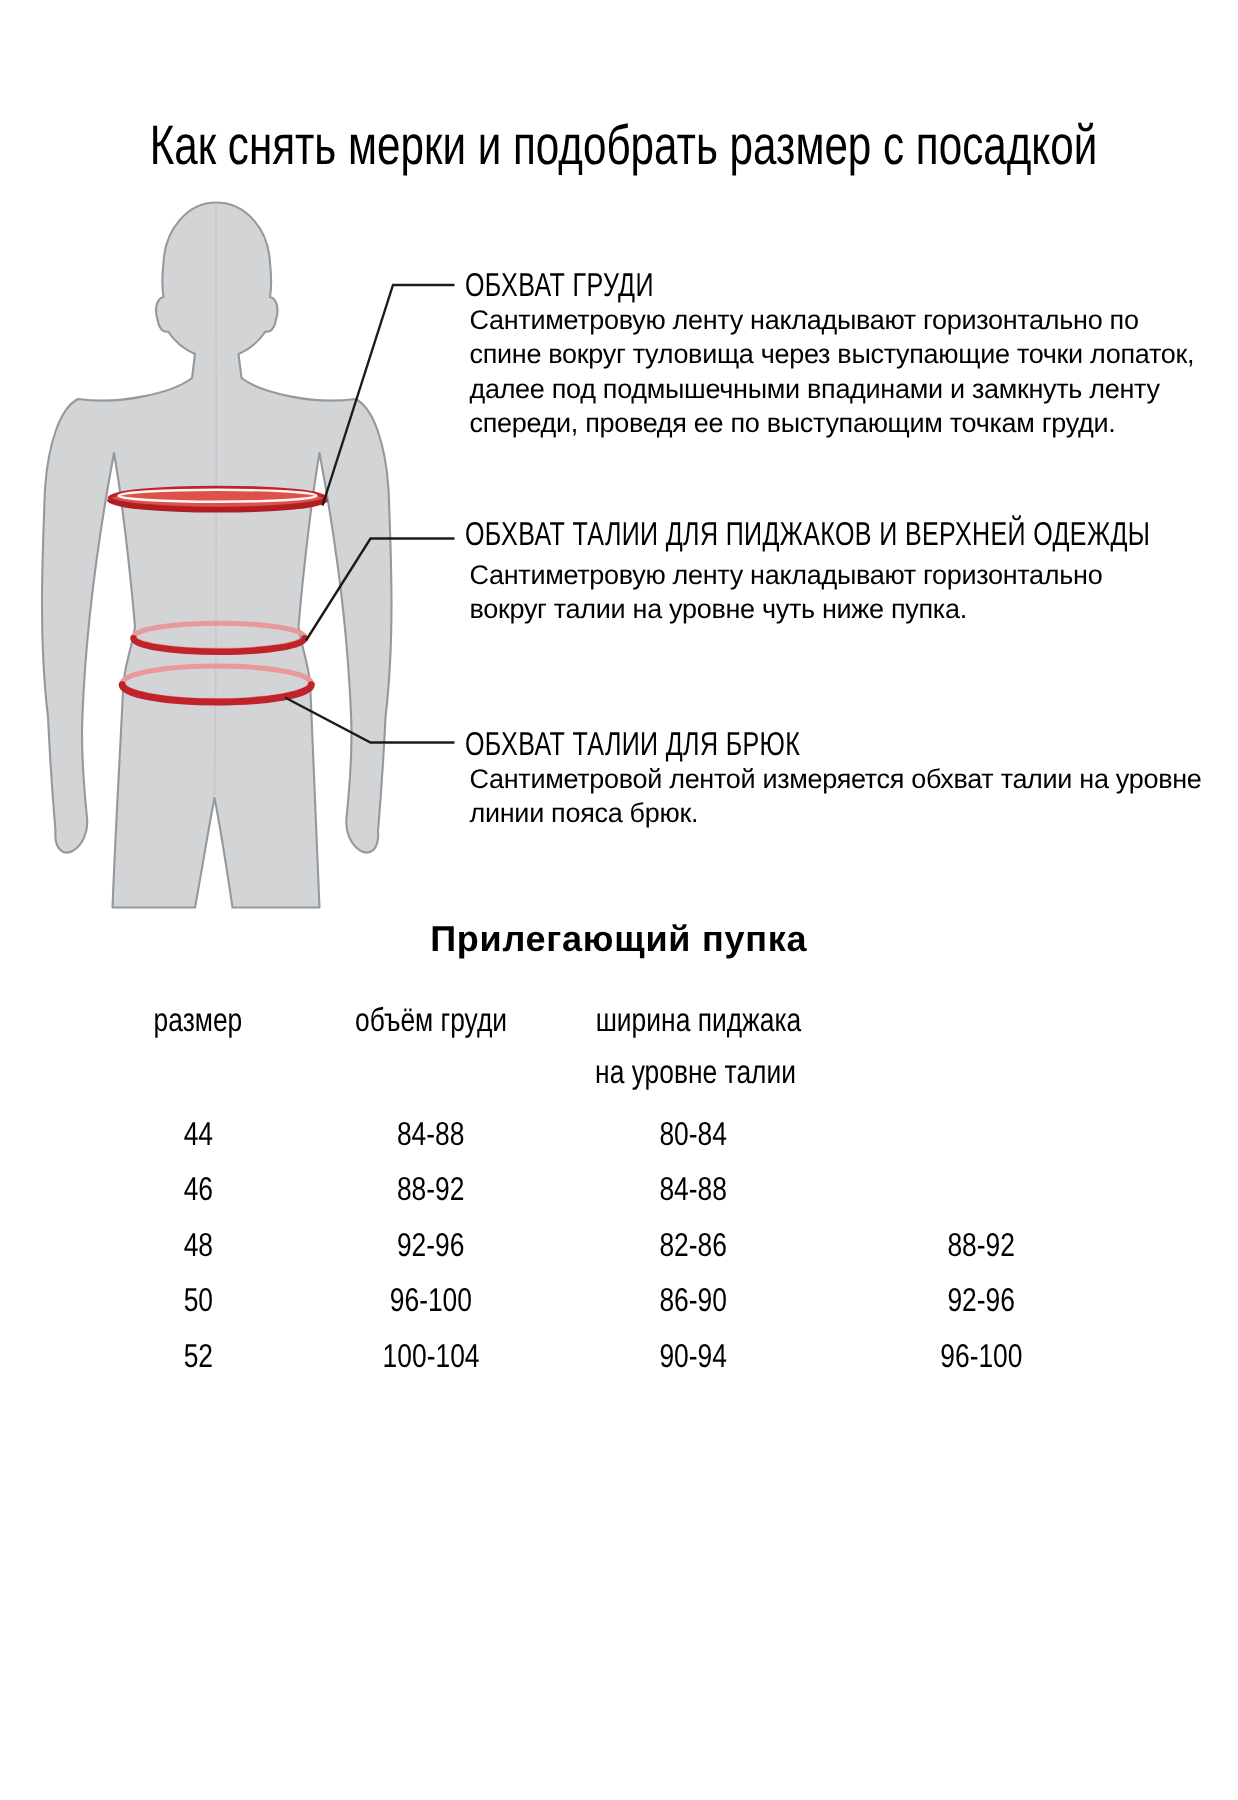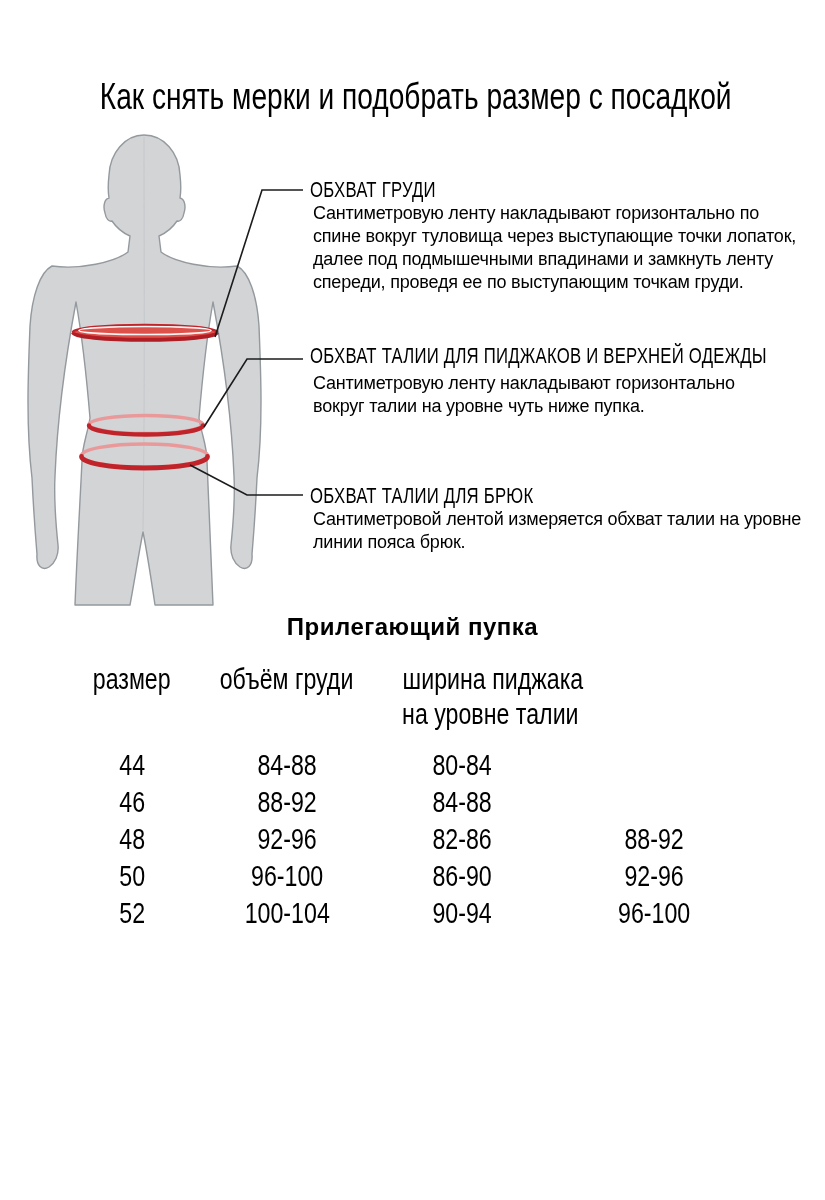--- a/index.html
+++ b/index.html
@@ -30,25 +30,25 @@
   #s1b{left:313px;top:202px}
   #s2h{left:310px;top:343px}
   #s2b{left:313px;top:372px}
   #s3h{left:310px;top:483px}
   #s3b{left:313px;top:508px}
   
   .table-title{
     position:absolute;top:613px;left:0;width:825px;margin:0;
     text-align:center;font-size:24px;font-weight:700;letter-spacing:.5px;
   }
-  .size-table{position:absolute;left:70px;top:662px;width:694px;font-size:29px;}
+  .size-table{position:absolute;left:70px;top:662px;width:694px;font-size:22px;}
   .trow{display:grid;grid-template-columns:124px 186px 164px 220px;text-align:center;}
   .hline{height:35px;line-height:35px;}
   .drow{height:37px;line-height:37px;}
-  .drow.first{margin-top:15px;}
+  .drow.first{margin-top:5px;}
   .cnd{display:inline-block;transform:scaleX(.8);transform-origin:50% 50%;white-space:nowrap;}
 </style>
 </head>
 <body>
 
 <div class="page">
 
   <h1 class="title"><span class="squeeze">Как снять мерки и подобрать размер с посадкой</span></h1>
 
   <svg class="figure" viewBox="0 0 320 480" xmlns="http://www.w3.org/2000/svg">

